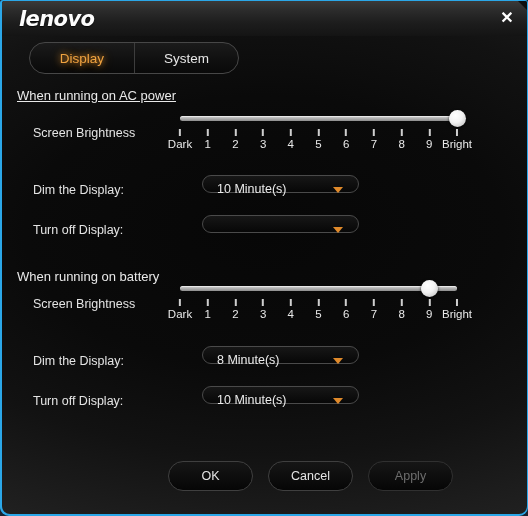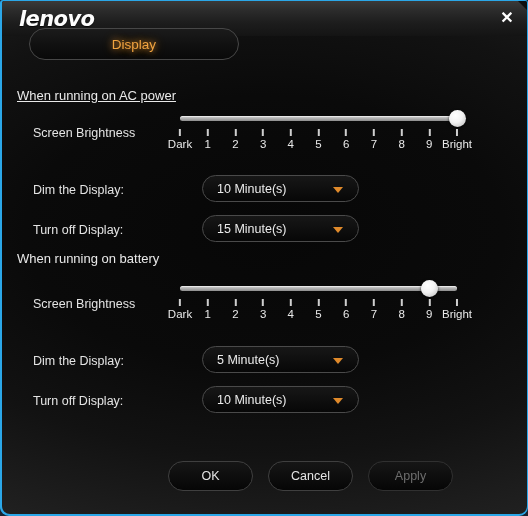--- a/index.html
+++ b/index.html
@@ -52,21 +52,21 @@
   }
   .closebtn {
     position: absolute; right: 9px; top: 7px;
     width: 22px; height: 20px; line-height: 20px; text-align: center;
     color: #fff; font-size: 16px; font-weight: bold; cursor: pointer;
     z-index: 3;
   }
 
   
   .tabs {
-    position: absolute; left: 27px; top: 27px;
+    position: absolute; left: 27px; top: 41px;
     width: 210px; height: 32px;
     border: 1px solid #474747;
     border-radius: 16px;
     background: linear-gradient(180deg, #1b1b1b 0%, #101010 55%, #090909 100%);
     display: flex;
     overflow: hidden;
   }
   .tab {
     flex: 1 1 50%;
     display: flex; align-items: center; justify-content: center;
@@ -114,21 +114,21 @@
     display: block; width: 2px; height: 7px; margin: 0 auto 2px;
     background: #cfcfcf;
   }
   .tick span {
     display: block; font-size: 11.5px; color: #e9e9e9; white-space: nowrap;
   }
 
   
   .dropdown {
     position: absolute;
-    width: 157px; height: 27px;
+    width: 157px; height: 18px;
     border: 1px solid #4a4a4a;
     border-radius: 14px;
     background: linear-gradient(180deg, #171717 0%, #0e0e0e 55%, #070707 100%);
     cursor: pointer;
   }
   .dropdown .val {
     position: absolute; left: 14px; top: 0; height: 27px; line-height: 27px;
     font-size: 12.5px; color: #ececec;
   }
   .caret {
@@ -156,20 +156,21 @@
 <div id="app">
  <div class="window">
 
   <div class="titlebar">
     <div class="logo">lenovo</div>
     <div class="closebtn">✕</div>
   </div>
 
   <div class="tabs">
     <div class="tab active">Display</div>
+    <div class="tab">System</div>
   </div>
 
   <div class="content">
 
     <div class="section-title" style="top:11px;text-decoration:underline;">When running on AC power</div>
 
     <div class="row-label" style="left:31px; top:49px;">Screen Brightness</div>
 
     <div class="slider" style="left:178px; top:39px;">
       <div class="track"></div>
@@ -223,25 +224,24 @@
     </div>
 
     <div class="row-label" style="left:31px; top:106px;">Dim the Display:</div>
     <div class="dropdown" style="left:200px; top:98px;">
       <div class="val">10 Minute(s)</div>
       <div class="caret"></div>
     </div>
 
     <div class="row-label" style="left:31px; top:146px;">Turn off Display:</div>
     <div class="dropdown" style="left:200px; top:138px;">
-      <div class="val">15 Minute(s)</div>
       <div class="caret"></div>
     </div>
 
-    <div class="section-title" style="top:174px;text-align:right;">When running on battery</div>
+    <div class="section-title" style="top:192px;text-align:right;">When running on battery</div>
 
     <div class="row-label" style="left:31px; top:220px;">Screen Brightness</div>
 
     <div class="slider" style="left:178px; top:209px;">
       <div class="track"></div>
       <div class="thumb" id="thumb-bat" style="left: 249.3px;"></div>
       <div class="ticks" id="ticks-bat">
             <div class="tick" style="left: 0px;">
               <i></i>
               <span>Dark</span>
@@ -284,21 +284,21 @@
             </div>
             <div class="tick" style="left: 277px;">
               <i></i>
               <span>Bright</span>
             </div>
           </div>
     </div>
 
     <div class="row-label" style="left:31px; top:277px;">Dim the Display:</div>
     <div class="dropdown" style="left:200px; top:269px;">
-      <div class="val">5 Minute(s)</div>
+      <div class="val">8 Minute(s)</div>
       <div class="caret"></div>
     </div>
 
     <div class="row-label" style="left:31px; top:317px;">Turn off Display:</div>
     <div class="dropdown" style="left:200px; top:309px;">
       <div class="val">10 Minute(s)</div>
       <div class="caret"></div>
     </div>
   </div>
 

